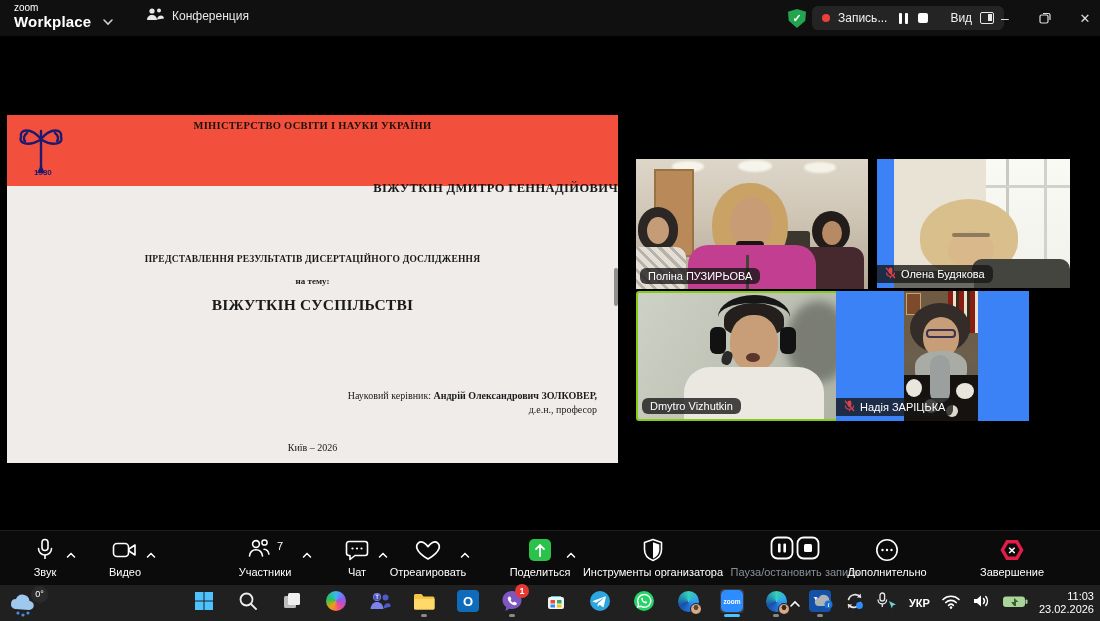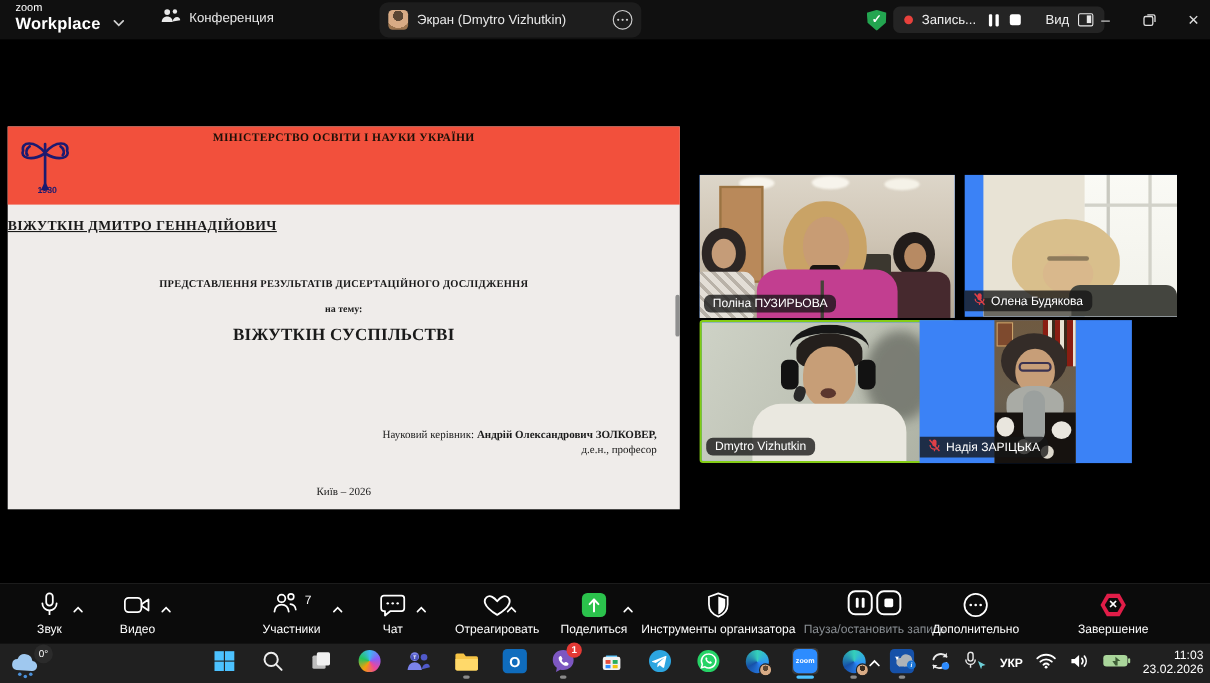--- a/index.html
+++ b/index.html
@@ -38,21 +38,21 @@
   #btn-close { left:1070px; font-size:13px; }
   
   #content { position:absolute; left:0; top:36px; width:1100px; height:494px; background:#000; }
   
   #slide { position:absolute; left:7px; top:79px; width:611px; height:348px; background:#efecea; font-family:"Liberation Serif", serif; color:#1a1a1a; }
   #banner { position:absolute; left:0; top:0; width:611px; height:71px; background:#f2503c; }
   .ministry { position:absolute; left:0; top:5px; width:100%; text-align:center; font-size:10.5px; font-weight:700; color:#1d1008; letter-spacing:.3px; }
   .uni-logo { position:absolute; left:8px; top:8px; }
   .uni-year { position:absolute; left:27px; top:53px; font-size:8px; font-weight:700; color:#1b1a70; font-family:"Liberation Sans", sans-serif; }
   .uni-name { position:absolute; left:66px; top:20px; font-family:"Liberation Sans", sans-serif; font-size:12px; font-weight:700; color:#1b1a70; line-height:13.5px; }
-  .author { position:absolute; left:0; top:83px; width:100%; text-align:left; font-size:12.5px; font-weight:700; letter-spacing:.4px;text-decoration:underline; }
+  .author { position:absolute; left:0; top:66px; width:100%; text-align:right; font-size:12.5px; font-weight:700; letter-spacing:.4px; }
   .subtitle { position:absolute; left:0; top:139px; width:100%; text-align:center; font-size:9.5px; font-weight:700; letter-spacing:.2px; }
   .topic-label { position:absolute; left:0; top:161px; width:100%; text-align:center; font-size:9px; font-weight:700; }
   .dis-title { position:absolute; left:0; top:177px; width:100%; text-align:center; font-size:15.5px; font-weight:700; line-height:26px; letter-spacing:.2px; }
   .supervisor { position:absolute; left:318px; top:274px; width:272px; font-size:10px; line-height:14px;text-align:right; }
   .supervisor b { font-weight:700; }
   .slide-footer { position:absolute; left:0; top:327px; width:100%; text-align:center; font-size:10px; }
   
   #vscroll { position:absolute; left:614px; top:232px; width:4px; height:38px; background:#8f8f8f; border-radius:2px; }
   
   .tile { position:absolute; background:#3b82f6; overflow:hidden; }
@@ -120,27 +120,20 @@
         <svg width="18" height="16" viewBox="0 0 18 16">
             <circle cx="6" cy="5" r="2.6" fill="#e8e8e8"></circle>
             <path d="M1 14c0-3 2.2-5 5-5s5 2 5 5z" fill="#e8e8e8"></path>
             <circle cx="13" cy="4.5" r="2" fill="#e8e8e8"></circle>
             <path d="M11 13.5c.3-2.5 2-4 4-4 1.6 0 2.8 1.2 3 3z" fill="#e8e8e8"></path>
           </svg>
       </span>
       <span>Конференция</span>
     </div>
 
-    <div class="tab-screen">
-      <span class="tab-avatar"></span>
-      <span class="tab-label">Экран (Dmytro Vizhutkin)</span>
-      <span class="circle-more">
-          <i></i>
-        </span>
-    </div>
 
     <div class="shield-green">✓</div>
 
     <div class="rec-pill">
       <span class="rec-dot"></span>
       <span>Запись...</span>
       <span class="pause-bars">
           <b></b>
           <b></b>
         </span>
@@ -343,21 +336,21 @@
             <circle cx="12" cy="9.5" r="1.1" fill="#fff"></circle>
             <circle cx="16.5" cy="9.5" r="1.1" fill="#fff"></circle>
           </svg>
       </span>
       <span class="tlabel">Чат</span>
     </div>
     <span class="tchev" style="left:378px;"><svg width="10" height="7" viewBox="0 0 10 7">
           <polyline points="1.5,5 5,1.5 8.5,5" fill="none" stroke="#fff" stroke-width="1.5" stroke-linecap="round"></polyline>
         </svg></span>
 
-    <div class="titem" style="left:404px;width:96px;">
+    <div class="titem" style="left:380px;width:96px;">
       <span class="ticon">
         <svg width="26" height="24" viewBox="0 0 26 24">
             <path d="M13 21S3.6 15.4 2 10.4C.6 6 4.6 2.6 8.4 4.6c2.4 1.2 4.6 4 4.6 4s2.2-2.8 4.6-4c3.8-2 7.8 1.4 6.4 5.8C22.4 15.4 13 21 13 21z" fill="none" stroke="#fff" stroke-width="1.7" stroke-linejoin="round"></path>
           </svg>
       </span>
       <span class="tlabel">Отреагировать</span>
     </div>
     <span class="tchev" style="left:460px;"><svg width="10" height="7" viewBox="0 0 10 7">
           <polyline points="1.5,5 5,1.5 8.5,5" fill="none" stroke="#fff" stroke-width="1.5" stroke-linecap="round"></polyline>
         </svg></span>

